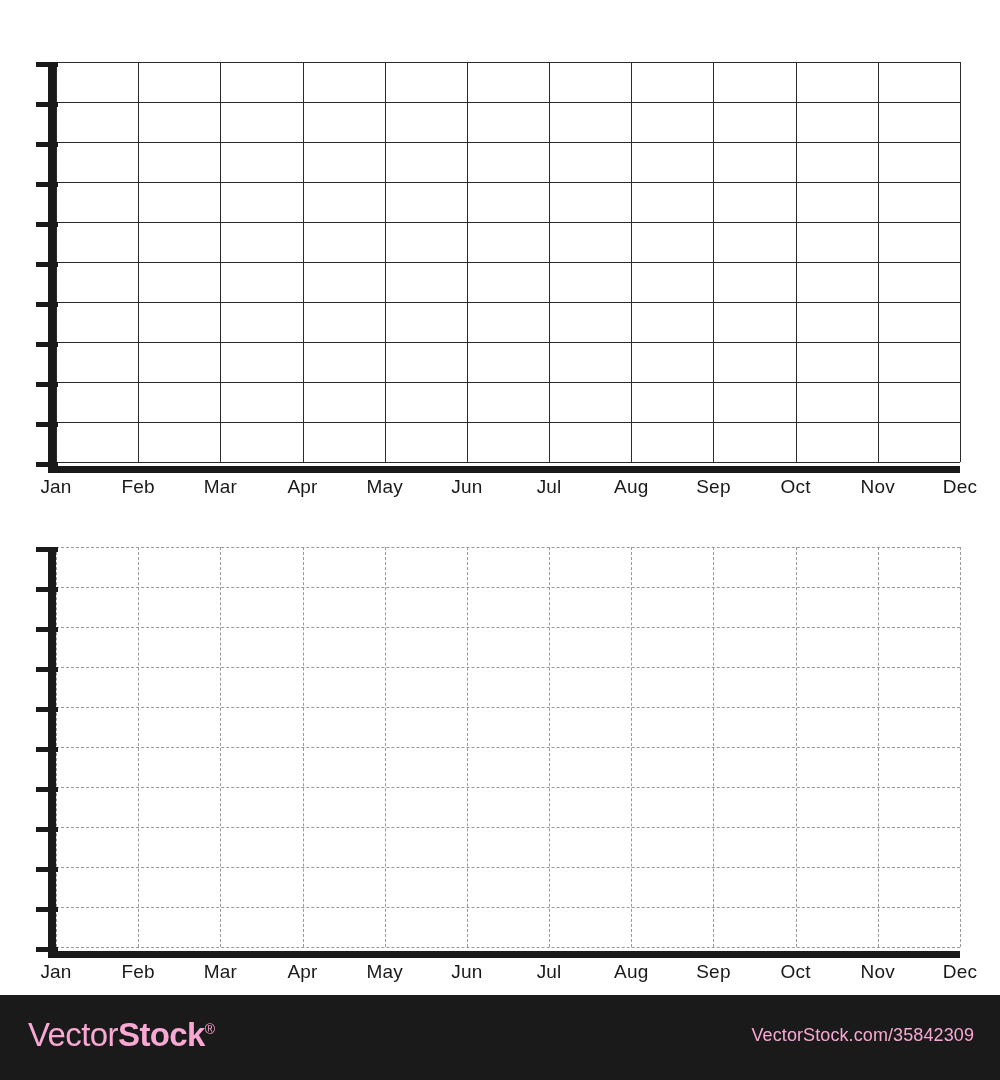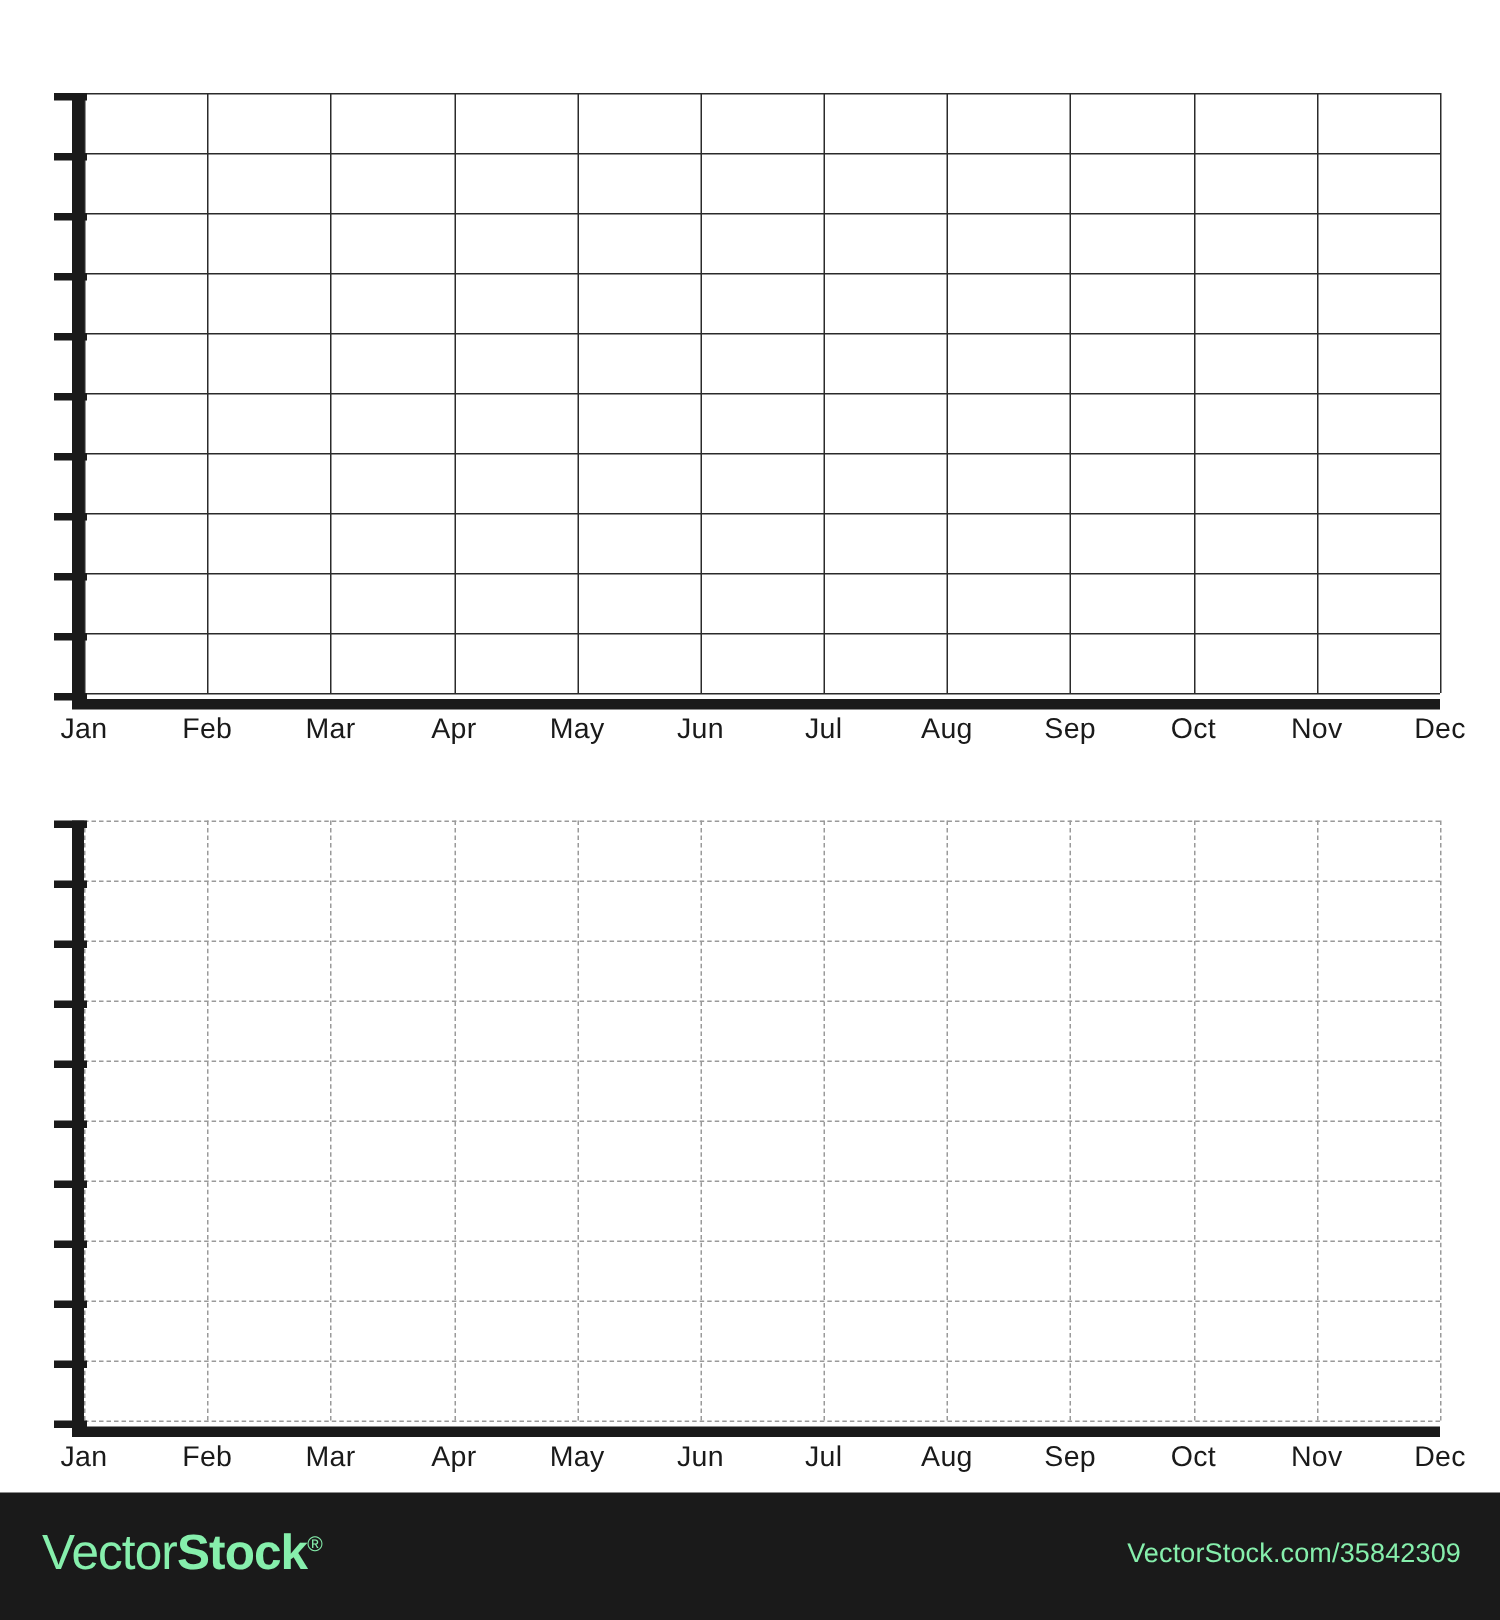--- a/index.html
+++ b/index.html
@@ -126,21 +126,21 @@
   }
 
   
   #footer {
     position: absolute;
     left: 0;
     top: 995px;
     width: 1000px;
     height: 85px;
     background: #1a1a1a;
-    color: #86efac;
+    color: #f9a8d4;
   }
   #brand {
     position: absolute;
     left: 28px;
     top: 21px;
     font-size: 33px;
     letter-spacing: -0.6px;
     white-space: nowrap;
   }
   #brand .vec { font-weight: 400; }

